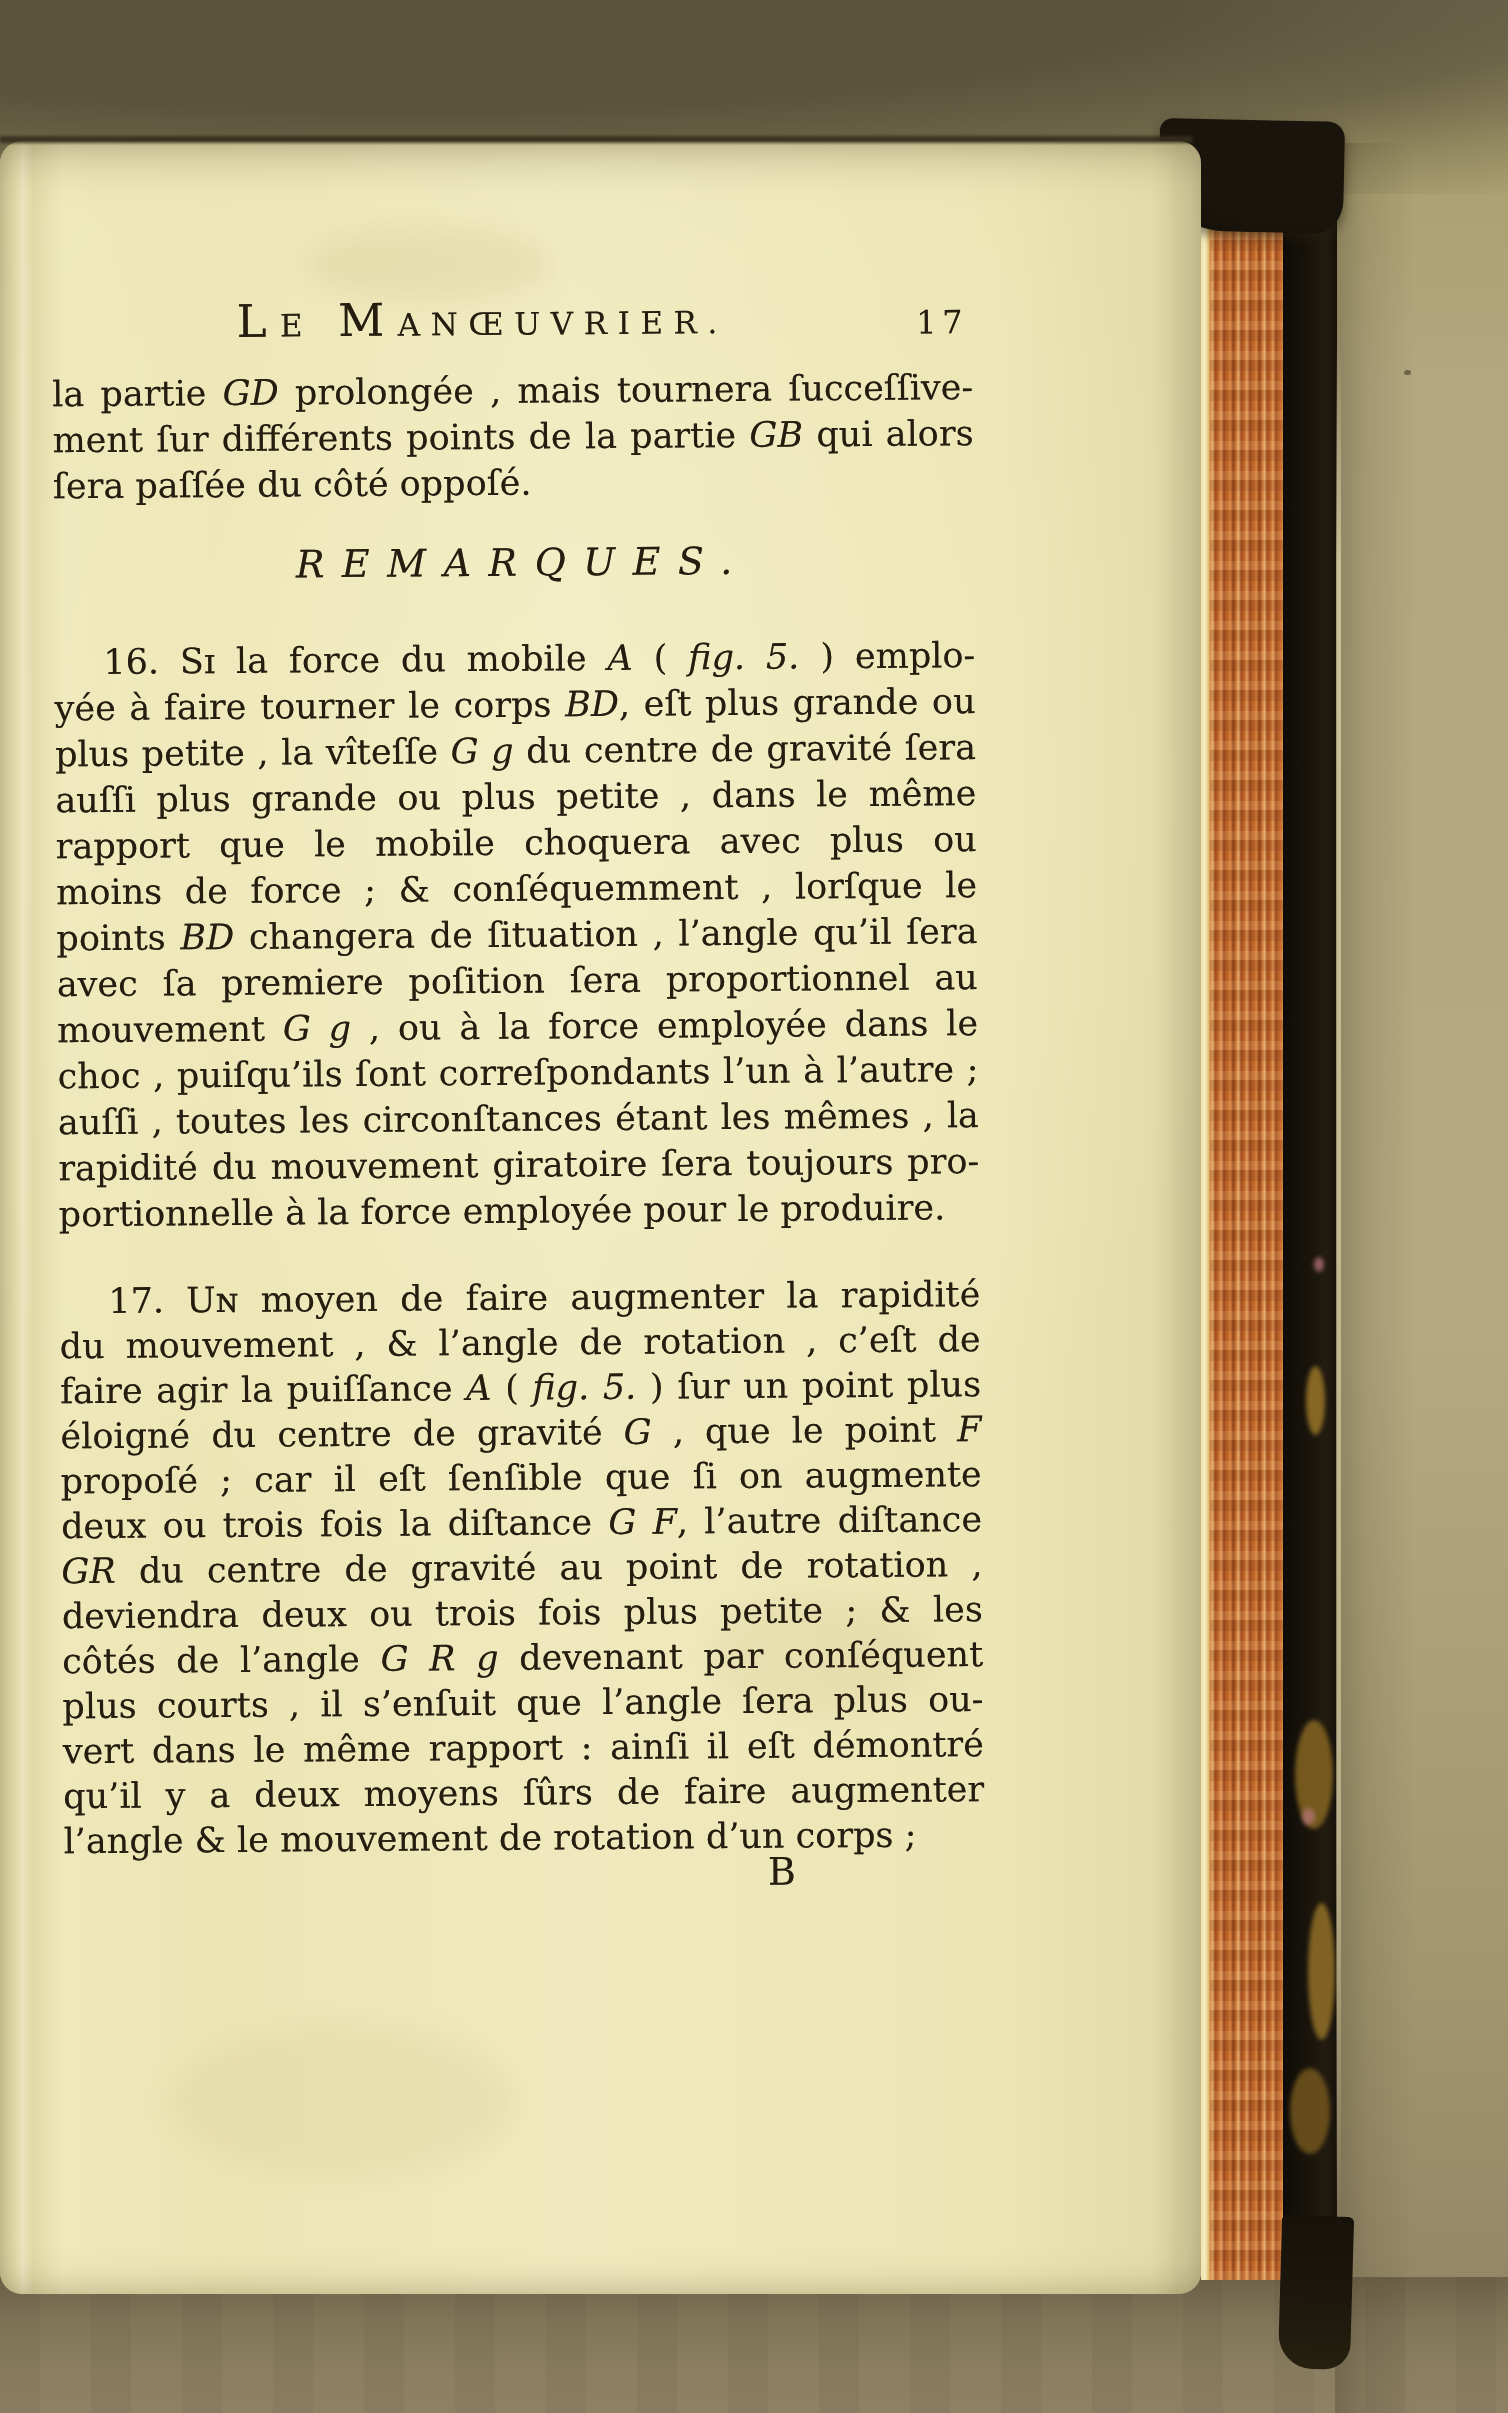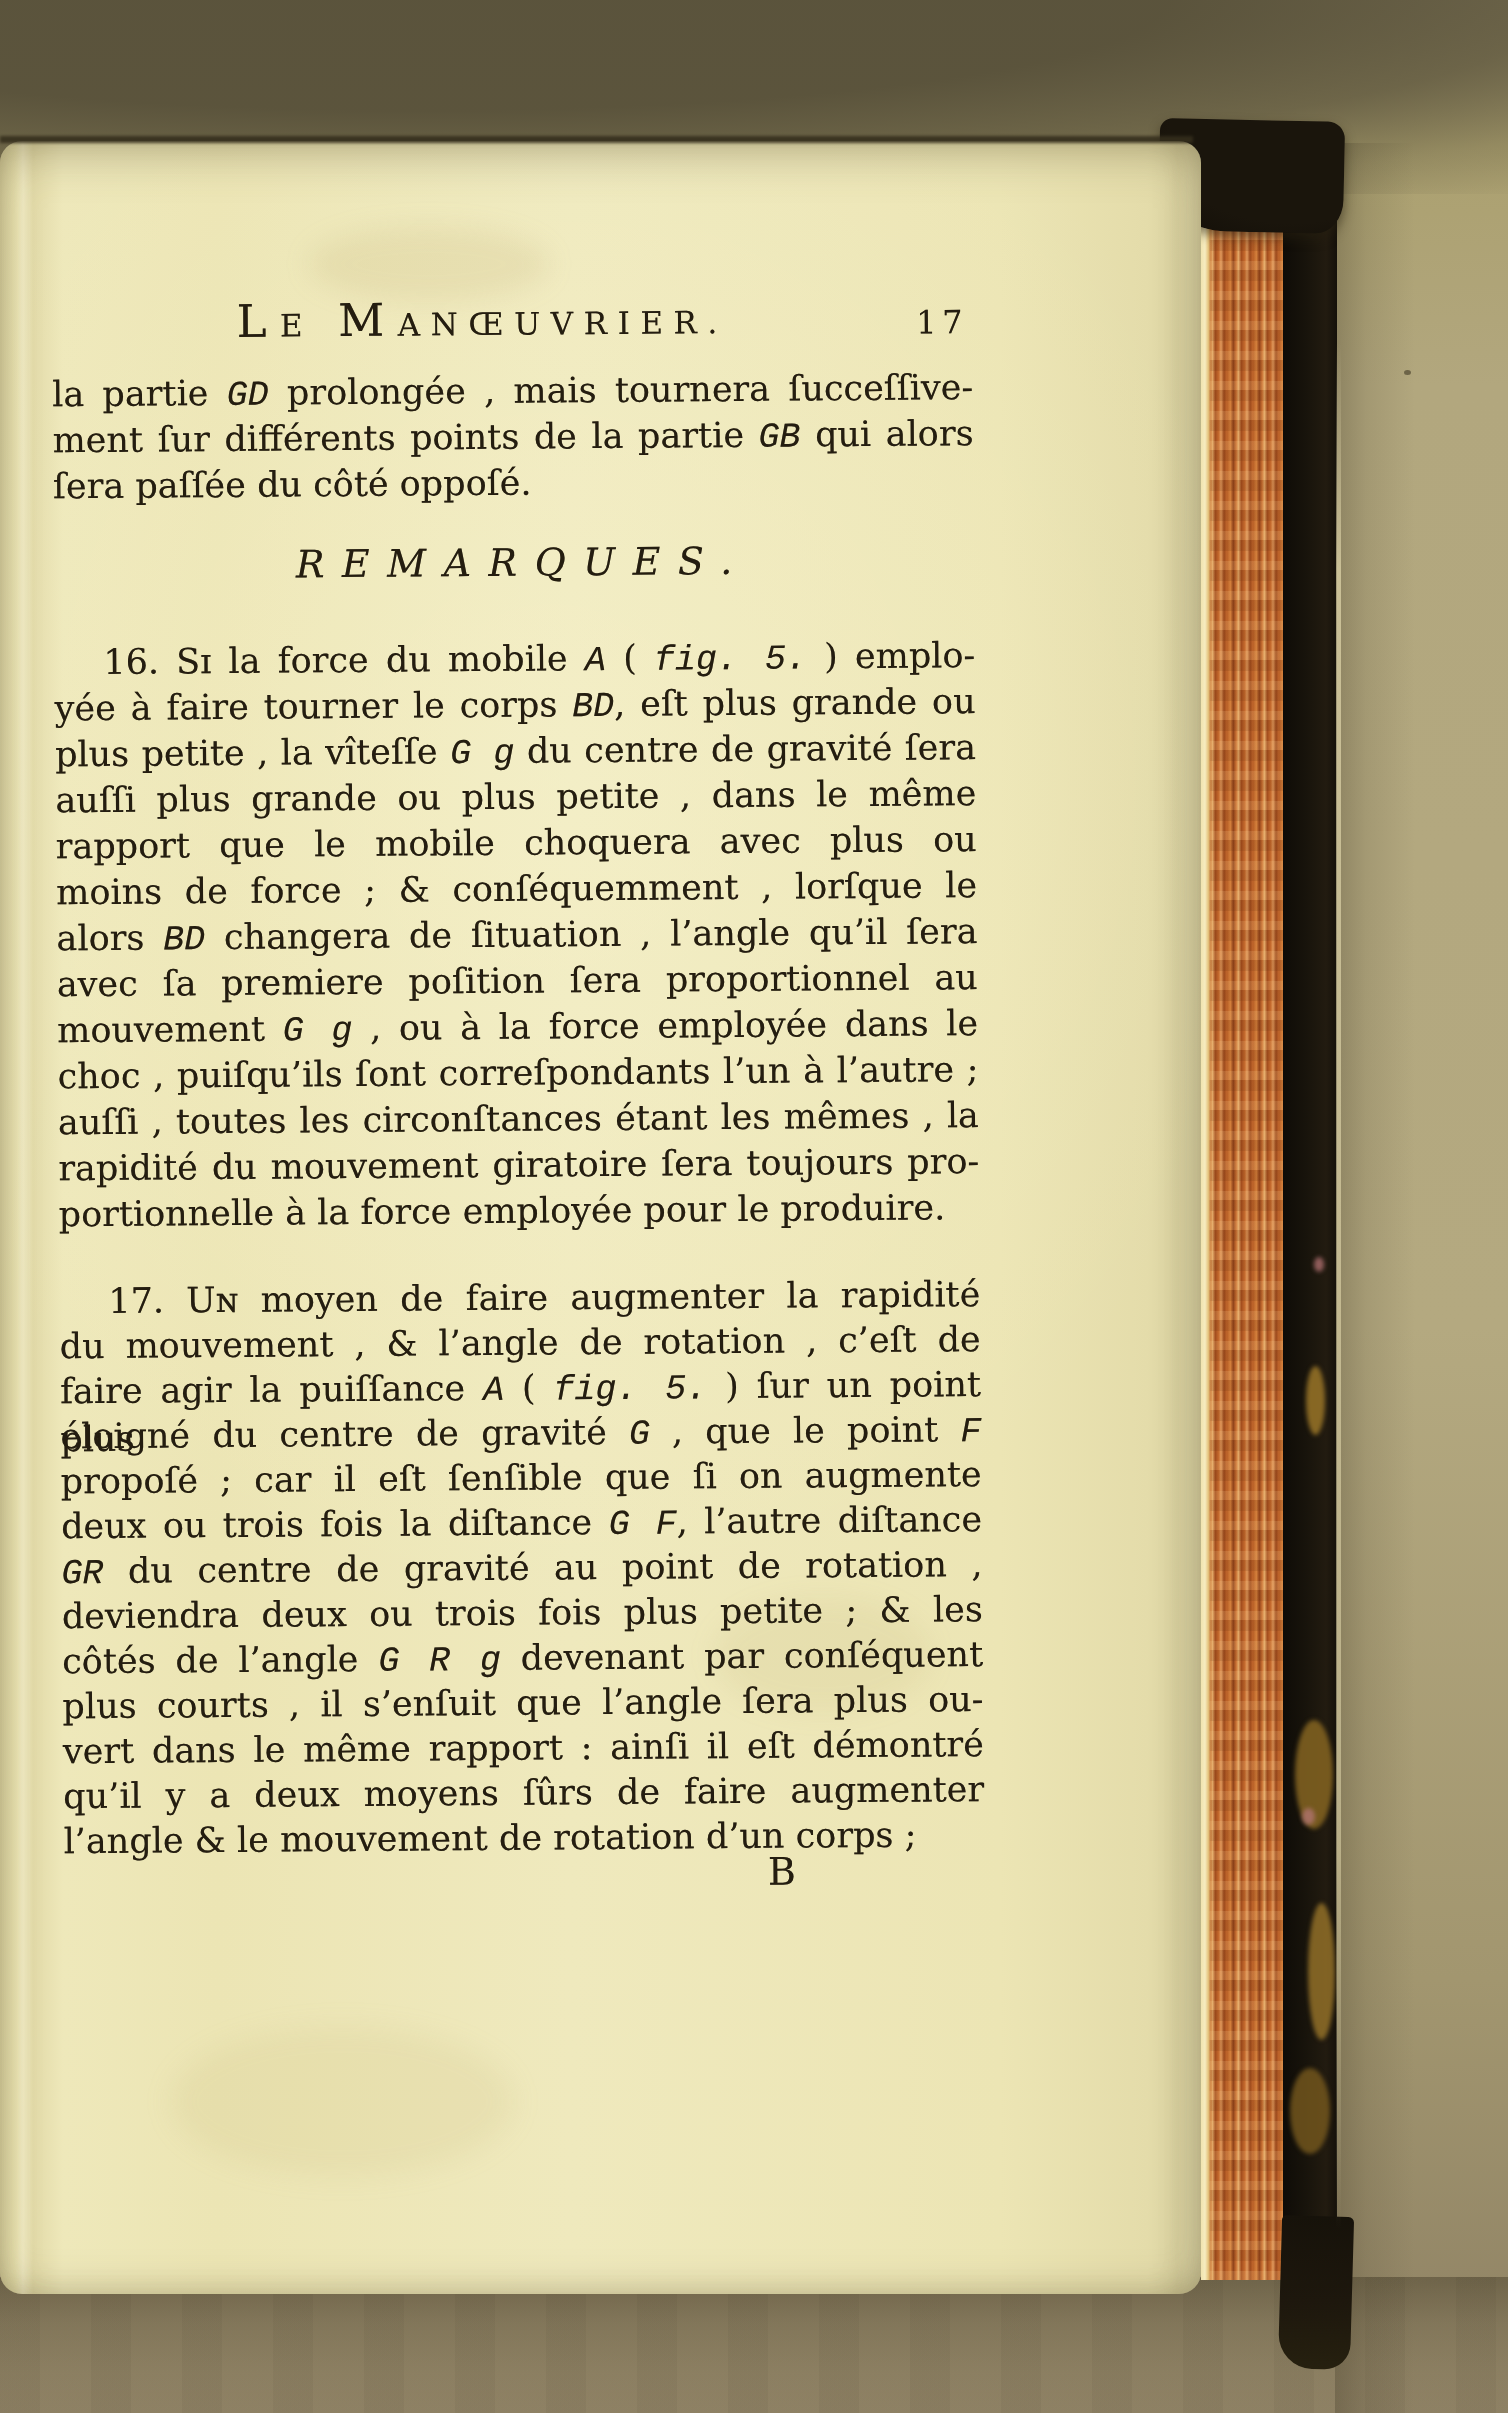--- a/index.html
+++ b/index.html
@@ -117,21 +117,21 @@
   .title .gap{display:inline-block;width:25px;}
   .folio{
     position:absolute;right:3.4px;bottom:1.1px;font-size:32px;letter-spacing:5.7px;
   }
   .para{left:57px;width:921px;font-size:35px;}
   .para .line{
     height:var(--pitch);line-height:var(--pitch);
     text-align:justify;text-align-last:justify;white-space:normal;
   }
   .para .line.no-j{text-align-last:left;}
-  .para .line i{font-style:italic;font-family:Liberation Mono, monospace;}
+  .para .line i{font-style:italic;}
   .para.indented .line:first-child{text-indent:49px;}
   .p1{top:227px;--pitch:46px;}
   .p16{top:495px;--pitch:46px;}
   .p17{top:1135px;--pitch:45px;}
   .section-heading{
     left:57px;top:400px;width:921px;height:49px;
     font-style:italic;font-size:38px;letter-spacing:.46em;text-indent:.46em;
     text-align:center;
   }
   .signature{
@@ -179,21 +179,21 @@
 
     <div class="abs section-heading t">REMARQUES.</div>
 
     <div class="abs para p16 indented t">
         <div class="line"><span>16. Sɪ la force du mobile </span><i>A</i><span> ( </span><i>fig. 5.</i><span> ) emplo-</span></div>
         <div class="line"><span>yée à faire tourner le corps </span><i>BD</i><span>, eſt plus grande ou</span></div>
         <div class="line"><span>plus petite , la vîteſſe </span><i>G g</i><span> du centre de gravité ſera</span></div>
         <div class="line"><span>auſſi plus grande ou plus petite , dans le même</span></div>
         <div class="line"><span>rapport que le mobile choquera avec plus ou</span></div>
         <div class="line"><span>moins de force ; &amp; conſéquemment , lorſque le</span></div>
-        <div class="line"><span>alors </span><i>BD</i><span> changera de ſituation , l’angle qu’il ſera</span></div>
+        <div class="line"><span>points </span><i>BD</i><span> changera de ſituation , l’angle qu’il ſera</span></div>
         <div class="line"><span>avec ſa premiere poſition ſera proportionnel au</span></div>
         <div class="line"><span>mouvement </span><i>G g</i><span> , ou à la force employée dans le</span></div>
         <div class="line"><span>choc , puiſqu’ils ſont correſpondants l’un à l’autre ;</span></div>
         <div class="line"><span>auſſi , toutes les circonſtances étant les mêmes , la</span></div>
         <div class="line"><span>rapidité du mouvement giratoire ſera toujours pro-</span></div>
         <div class="line no-j"><span>portionnelle à la force employée pour le produire.</span></div>
       </div>
 
     <div class="abs para p17 indented t">
         <div class="line"><span>17. Uɴ moyen de faire augmenter la rapidité</span></div>

